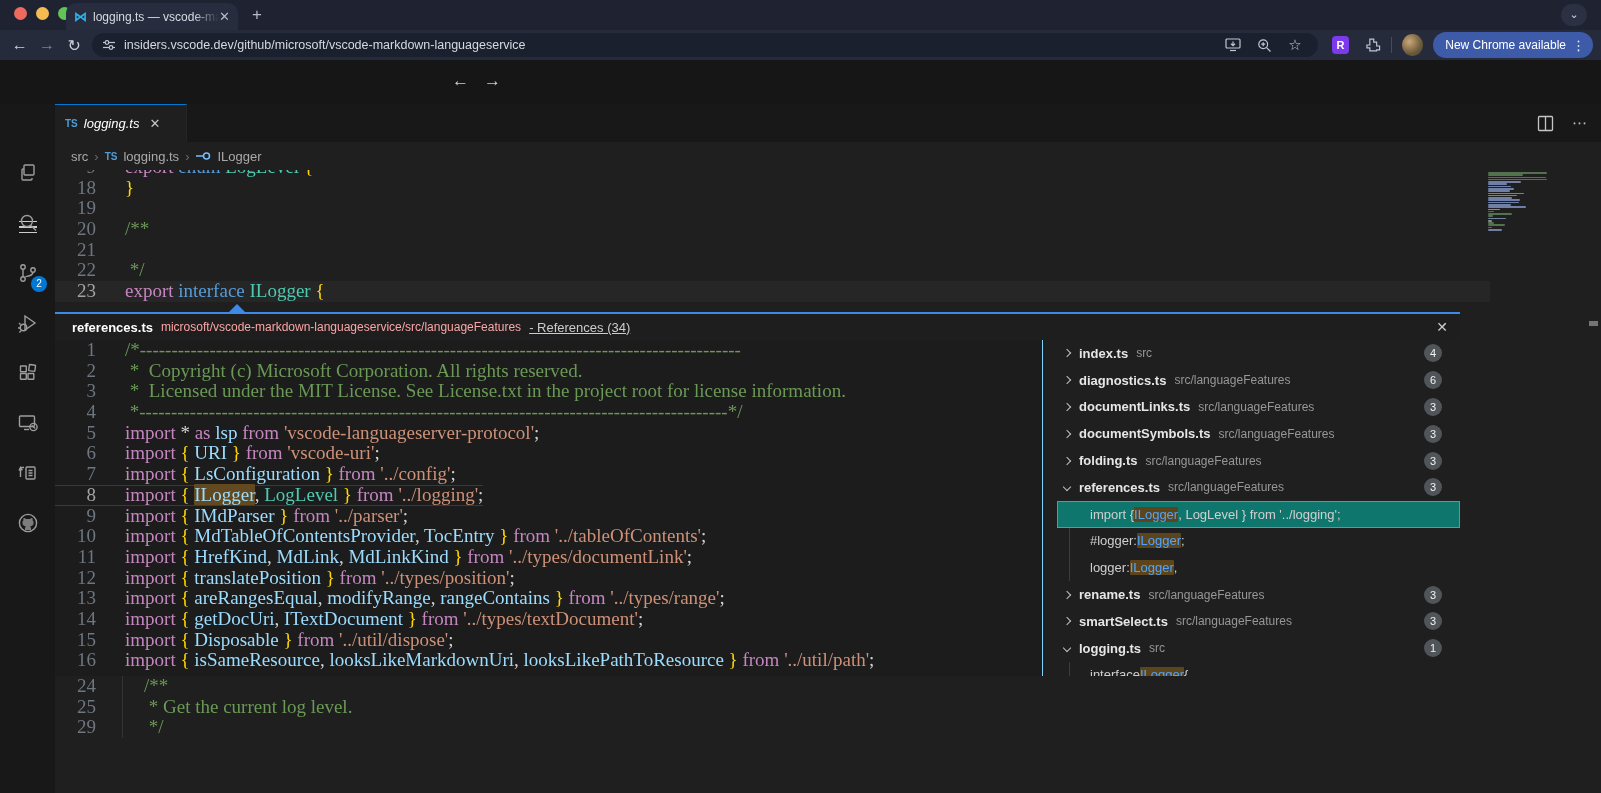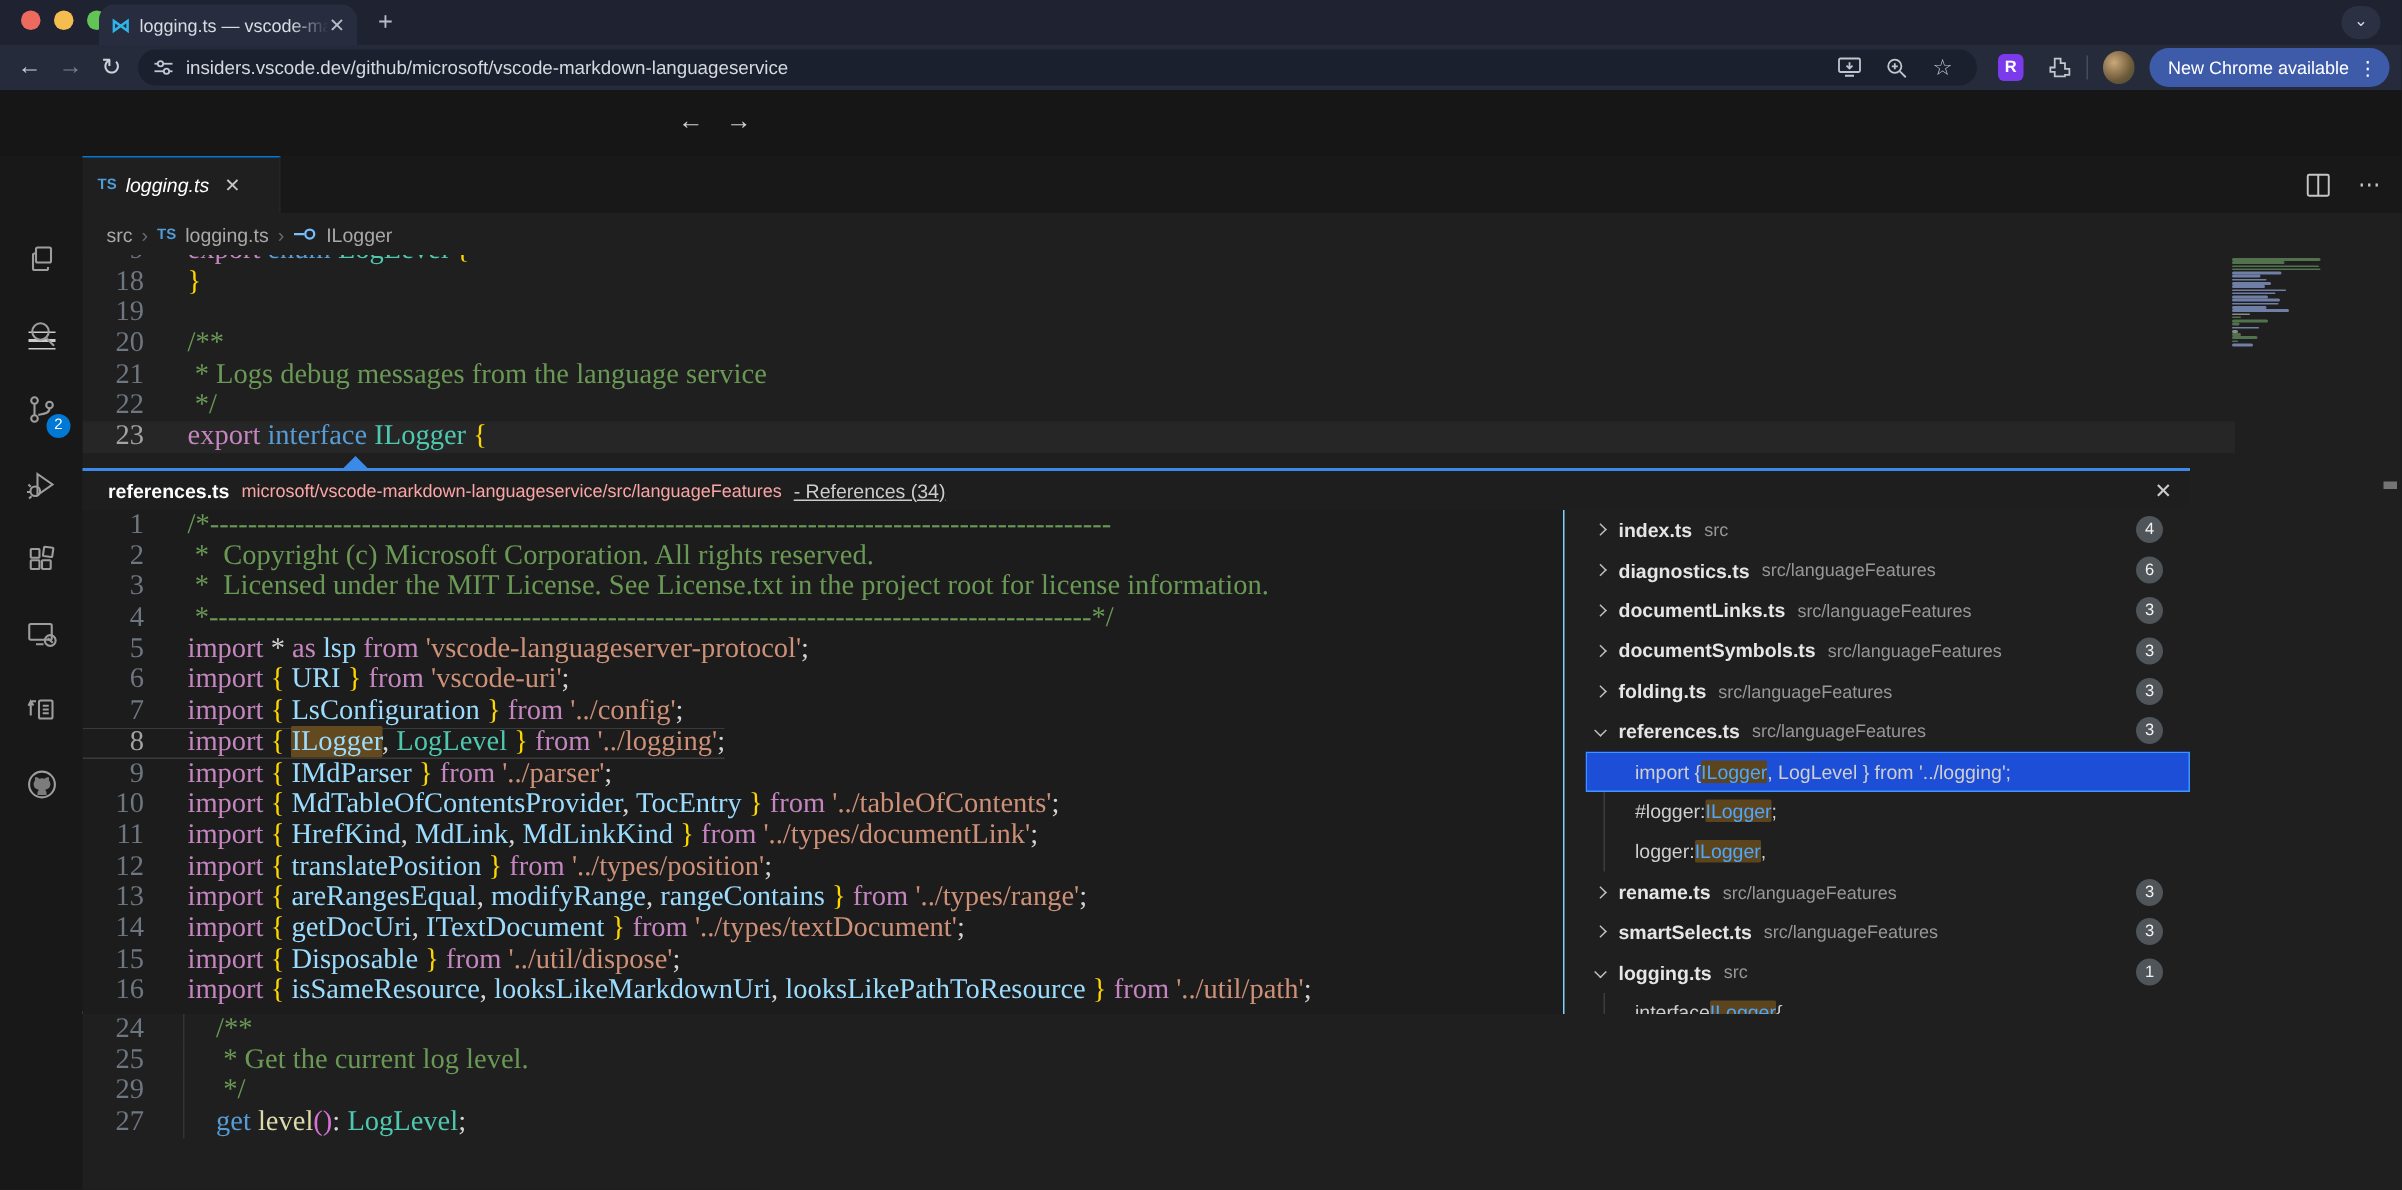--- a/index.html
+++ b/index.html
@@ -111,21 +111,21 @@
   .t-row .tw { width:16px; margin-left:4px; color:#c5c5c5; flex:none; position:relative; }
   .tw i { display:block; width:6px; height:6px; border-right:1.4px solid #c0c0c0; border-bottom:1.4px solid #c0c0c0; margin-left:3px; }
   .tw.right i { transform:rotate(-45deg); }
   .tw.down i { transform:rotate(45deg); }
   .t-row .fname { color:#e6e6e6; font-weight:bold; margin-left:2px; white-space:nowrap; }
   .t-row .fdesc { color:#979797; font-size:12px; margin-left:8px; white-space:nowrap; }
   .t-row .badge { position:absolute; right:18px; min-width:18px; height:18px; border-radius:9px;
     background:#50555a; color:#f2f2f2; font-size:11px; text-align:center; line-height:18px; padding:0 4px; }
   .t-row.ref { padding-left:33px; background:linear-gradient(#3c3c3c,#3c3c3c) 12px 0/1px 100% no-repeat; }
   .t-row.ref .tk-m { background:#5c451d; color:#4fa6ff; border-radius:1px; }
-  .t-row.ref.sel { background:#1d4ed8; box-shadow:0 0 0 1px #3c96ff inset; }
+  .t-row.ref.sel { background:#0f766e; box-shadow:0 0 0 1px #3c96ff inset; }
 </style>
 </head>
 <body>
 
 <div id="tabstrip">
   <div class="traffic" style="left:14px;background:#ee6a5f"></div>
   <div class="traffic" style="left:36px;background:#f5bd4f"></div>
   <div class="traffic" style="left:58px;background:#61c454"></div>
   <div id="chrome-tab">
     <span class="vsc-logo">⋈</span>
@@ -316,21 +316,21 @@
   </svg>
   <span>ILogger</span>
 </div>
 
 <div id="editor-top" class="codefont">
   <div class="stack" id="top-lines">
       <div class="c-row"><span class="ln">9</span><span class="code"><span class="tk-kw">export</span><span class="tk-pl"> </span><span class="tk-kw2">enum</span><span class="tk-pl"> </span><span class="tk-type">LogLevel</span><span class="tk-pl"> </span><span class="tk-br">{</span></span></div>
       <div class="c-row"><span class="ln">18</span><span class="code"><span class="tk-br">}</span></span></div>
       <div class="c-row"><span class="ln">19</span><span class="code"></span></div>
       <div class="c-row"><span class="ln">20</span><span class="code"><span class="tk-cmt">/**</span></span></div>
-      <div class="c-row"><span class="ln">21</span><span class="code"><span class="tk-cmt"> * Logs debug messages from the language service</span></span></div>
+      <div class="c-row"><span class="ln">21</span></div>
       <div class="c-row"><span class="ln">22</span><span class="code"><span class="tk-cmt"> */</span></span></div>
       <div class="c-row cur-main"><span class="ln">23</span><span class="code"><span class="tk-kw">export</span><span class="tk-pl"> </span><span class="tk-kw2">interface</span><span class="tk-pl"> </span><span class="tk-type">ILogger</span><span class="tk-pl"> </span><span class="tk-br">{</span></span></div>
     </div>
 </div>
 
 <div id="minimap">
     <div class="mrow mg" style="width: 92%;"></div>
     <div class="mrow mg" style="width: 55%;"></div>
     <div class="mrow mg" style="width: 90%;"></div>
     <div class="mrow mg" style="width: 92%;"></div>
@@ -480,15 +480,14 @@
         <span> {</span>
       </div>
     </div>
 </div>
 
 <div id="editor-bottom" class="codefont">
   <div id="bottom-lines">
       <div class="c-row g1"><span class="ln">24</span><span class="code"><span class="tk-pl">    </span><span class="tk-cmt">/**</span></span></div>
       <div class="c-row g1"><span class="ln">25</span><span class="code"><span class="tk-cmt">     * Get the current log level.</span></span></div>
       <div class="c-row g1"><span class="ln">29</span><span class="code"><span class="tk-cmt">     */</span></span></div>
-      <div class="c-row g1"><span class="ln">27</span><span class="code"><span class="tk-pl">    </span><span class="tk-kw2">get</span><span class="tk-pl"> </span><span class="tk-fn">level</span><span class="tk-pa">(</span><span class="tk-pa">)</span><span class="tk-pl">: </span><span class="tk-type">LogLevel</span><span class="tk-pl">;</span></span></div>
     </div>
 </div>
 
 </body></html>

